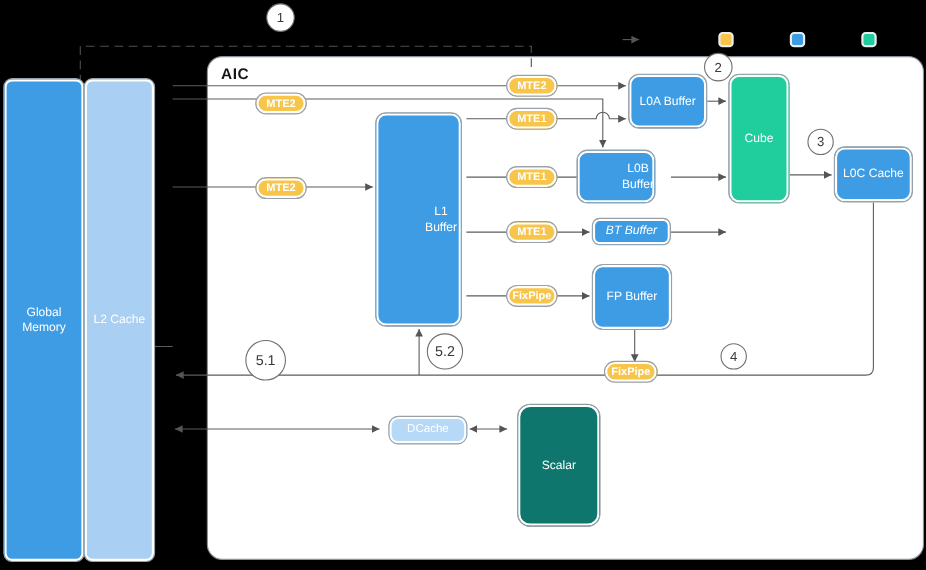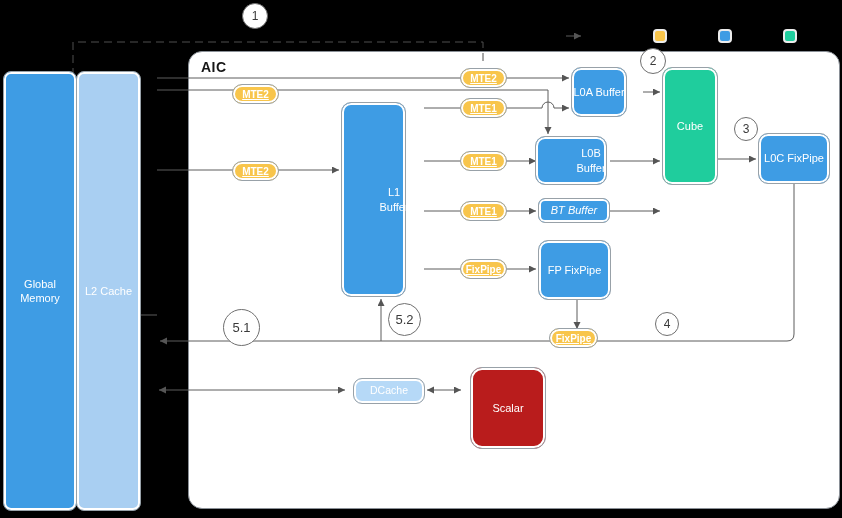--- a/index.html
+++ b/index.html
@@ -9,21 +9,21 @@
          background:#fff;border:1px solid #8a9097;border-radius:14px;z-index:1;}
   .panel-title{position:absolute;left:201px;top:59px;font-size:14px;font-weight:bold;
          color:#161616;z-index:3;letter-spacing:.5px;}
   .node{position:absolute;display:flex;align-items:center;justify-content:center;
         text-align:center;color:#fff;font-size:11px;line-height:1.3;
         border:1px solid #98a1a8;box-shadow:inset 0 0 0 2px #fff;
         box-sizing:border-box;z-index:3;}
   .badge{position:absolute;width:47px;height:20px;display:flex;align-items:center;
          justify-content:center;color:#fff;font-size:10px;font-weight:bold;
          border:1px solid #98a1a8;box-shadow:inset 0 0 0 2px #fff;
-         border-radius:11px;box-sizing:border-box;z-index:4;text-decoration:underline;}
+         border-radius:11px;box-sizing:border-box;z-index:4;}
   .circle{position:absolute;background:#fff;border:1px solid #6f6f6f;border-radius:50%;
           display:flex;align-items:center;justify-content:center;color:#3a3a3a;
           font-size:12px;box-sizing:border-box;z-index:5;}
   .sw{position:absolute;width:14px;height:14px;border:2px solid #ececec;
       border-radius:4px;box-sizing:border-box;z-index:5;}
   svg.wires{position:absolute;left:0;top:0;z-index:2;pointer-events:none;}
 </style>
 </head>
 <body>
 
@@ -58,28 +58,28 @@
       <path d="M159 390 H345" marker-start="url(#ah)" marker-end="url(#ah)"></path>
       <path d="M427 390 H461" marker-start="url(#ah)" marker-end="url(#ah)"></path>
       <path d="M73 232 V42 H483 V64" stroke="#4f4f4f" stroke-dasharray="8 5"></path>
       <path d="M566 36 H581" marker-end="url(#ah)"></path>
     </g>
   </svg>
 
   <div class="node" style="left: 3px; top: 71px; width: 74px; height: 440px; border-radius: 8px; background-color: rgb(62, 156, 228);">Global Memory</div>
   <div class="node" style="left: 76px; top: 71px; width: 65px; height: 440px; border-radius: 8px; background-color: rgb(169, 207, 242);">L2 Cache</div>
 
-  <div class="node" style="left: 341px; top: 102px; width: 65px; height: 195px; border-radius: 10px; background-color: rgb(62, 156, 228); padding-left: 41px;">L1 Buffer</div>
-  <div class="node" style="left: 571px; top: 67px; width: 56px; height: 50px; border-radius: 10px; background-color: rgb(62, 156, 228);">L0A Buffer</div>
-  <div class="node" style="left: 535px; top: 136px; width: 72px; height: 49px; border-radius: 10px; background-color: rgb(62, 156, 228); padding-left: 40px;">L0B Buffer</div>
+  <div class="node" style="left: 341px; top: 102px; width: 79px; height: 195px; border-radius: 10px; background-color: rgb(62, 156, 228); padding-left: 41px;">L1 Buffer</div>
+  <div class="node" style="left: 571px; top: 67px; width: 72px; height: 50px; border-radius: 10px; background-color: rgb(62, 156, 228);">L0A Buffer</div>
+  <div class="node" style="left: 524px; top: 136px; width: 72px; height: 49px; border-radius: 10px; background-color: rgb(62, 156, 228); padding-left: 40px;">L0B Buffer</div>
   <div class="node" style="left: 538px; top: 198px; width: 72px; height: 25px; border-radius: 7px; background-color: rgb(62, 156, 228); font-style: italic;">BT Buffer</div>
-  <div class="node" style="left: 538px; top: 240px; width: 73px; height: 60px; border-radius: 10px; background-color: rgb(62, 156, 228);">FP FixPipe</div>
+  <div class="node" style="left: 538px; top: 240px; width: 73px; height: 60px; border-radius: 10px; background-color: rgb(62, 156, 228);">FP Buffer</div>
   <div class="node" style="left: 662px; top: 67px; width: 56px; height: 118px; border-radius: 10px; background-color: rgb(31, 205, 157);">Cube</div>
-  <div class="node" style="left: 758px; top: 133px; width: 72px; height: 51px; border-radius: 10px; background-color: rgb(62, 156, 228);">L0C FixPipe</div>
-  <div class="node" style="left: 470px; top: 367px; width: 76px; height: 82px; border-radius: 12px; background-color: #b91c1c;">Scalar</div>
+  <div class="node" style="left: 758px; top: 133px; width: 72px; height: 51px; border-radius: 10px; background-color: rgb(62, 156, 228);">L0C Cache</div>
+  <div class="node" style="left: 470px; top: 367px; width: 76px; height: 112px; border-radius: 12px; background-color: #0f766e;">Scalar</div>
   <div class="node" style="left: 353px; top: 378px; width: 72px; height: 26px; border-radius: 9px; font-size: 10.5px; background-color: rgb(182, 217, 247);">DCache</div>
 
   <div class="badge" style="left: 460px; top: 68px; background-color: rgb(248, 197, 75);">MTE2</div>
   <div class="badge" style="left: 232px; top: 84px; background-color: rgb(248, 197, 75);">MTE2</div>
   <div class="badge" style="left: 232px; top: 161px; background-color: rgb(248, 197, 75);">MTE2</div>
   <div class="badge" style="left: 460px; top: 98px; background-color: rgb(248, 197, 75);">MTE1</div>
   <div class="badge" style="left: 460px; top: 151px; background-color: rgb(248, 197, 75);">MTE1</div>
   <div class="badge" style="left: 460px; top: 201px; background-color: rgb(248, 197, 75);">MTE1</div>
   <div class="badge" style="left: 460px; top: 259px; background-color: rgb(248, 197, 75);">FixPipe</div>
   <div class="badge" style="left: 549px; top: 328px; width: 49px; background-color: rgb(248, 197, 75);">FixPipe</div>

